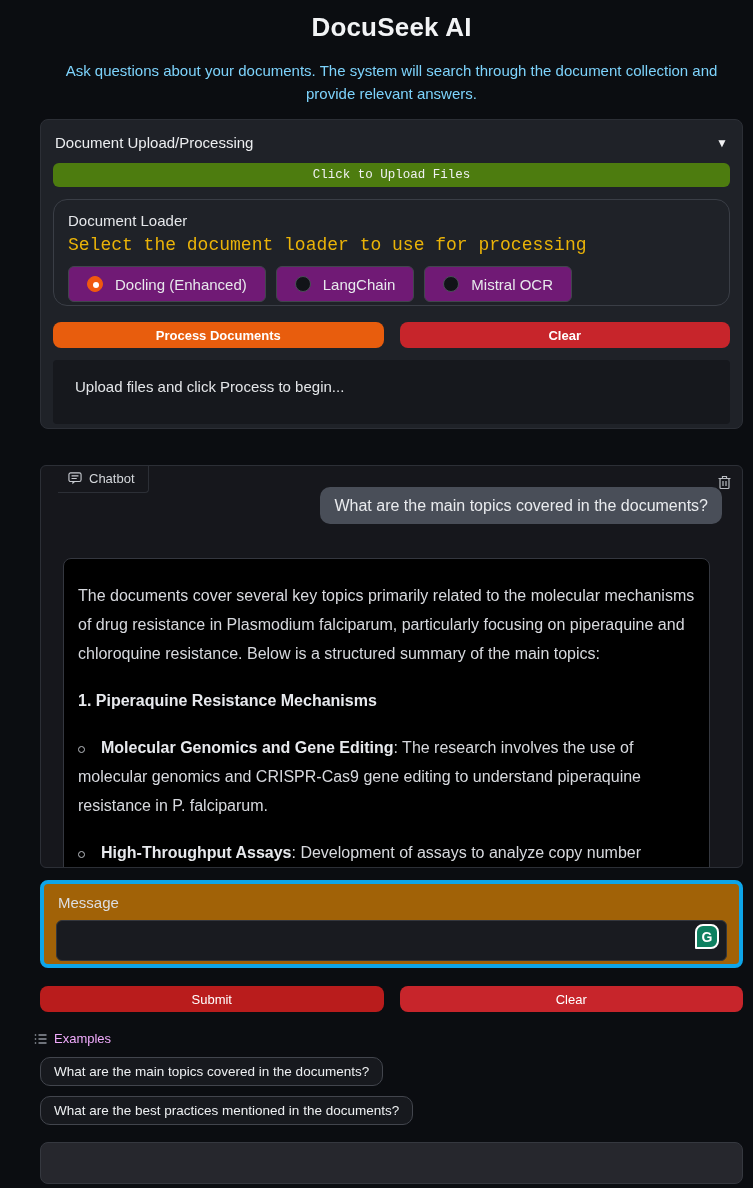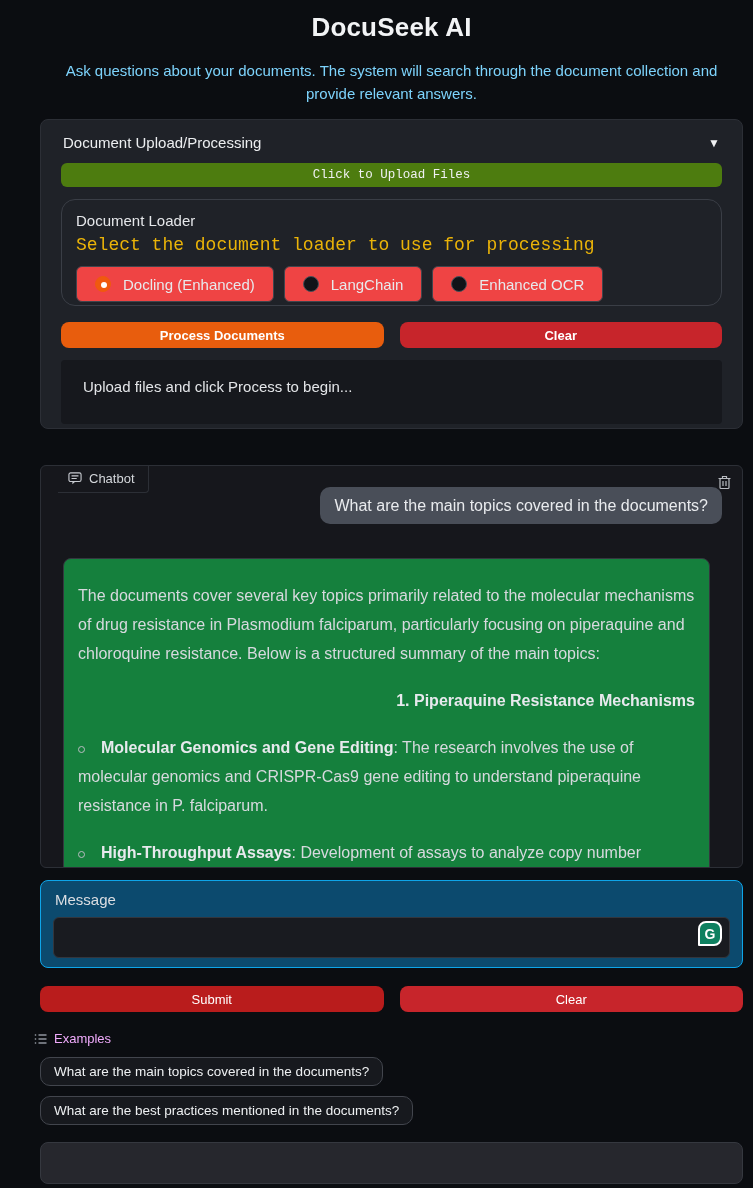--- a/index.html
+++ b/index.html
@@ -9,56 +9,56 @@
     background:#0b0d11;
     font-family:"Liberation Sans", sans-serif;
     color:#e7e9ec;
   }
   .wrap { padding:8px 10px 0 40px; }
 
   .app-title { text-align:center; font-size:26px; font-weight:700; color:#f2f3f5; margin:4px 0 0; letter-spacing:.2px; }
   .app-desc { margin:16px auto 0; max-width:688px; text-align:center; font-size:15px; line-height:23px; color:#7dd3fc; }
 
   
-  .panel { margin-top:14px; background:#1f2228; border:1px solid #2c2f36; border-radius:8px; padding:10px 20px 0; height:310px; }
+  .panel { margin-top:14px; background:#1f2228; border:1px solid #2c2f36; border-radius:8px; padding:10px 12px 0; height:310px; }
   .panel-head { display:flex; align-items:center; justify-content:space-between; padding:4px 2px; cursor:pointer; }
   .panel-title { font-size:15px; color:#eceef0; }
   .tri { font-size:12px; color:#f0f1f3; }
   .upload-btn { display:block; width:100%; height:24px; margin-top:8px; background:#4d7c0f; border:none; border-radius:6px;
     color:#f0f1f3; font-size:12.5px; font-family:Liberation Mono, monospace; cursor:pointer; }
   .loader-box { margin-top:12px; border:1px solid #3a3e46; border-radius:14px; padding:12px 14px; height:107px; }
   .loader-label { font-size:15px; color:#e5e7ea; }
   .loader-info { font-size:18px; color:#eab308; margin-top:6px;font-family:Liberation Mono, monospace; }
   .radio-row { display:flex; gap:10px; margin-top:11px; }
-  .radio-opt { display:flex; align-items:center; gap:12px; padding:0 18px; height:36px; background:#ef4444;
+  .radio-opt { display:flex; align-items:center; gap:12px; padding:0 18px; height:36px; background:#701a75;
     border:1px solid #41454d; border-radius:6px; font-size:15px; color:#e7e9ec; cursor:pointer; }
   .rdot { width:16px; height:16px; border-radius:50%; background:#111318; border:1px solid #4b4f58; position:relative; flex:none; }
   .radio-opt.selected .rdot { background:#f0590f; border-color:#f0590f; }
   .radio-opt.selected .rdot::after { content:""; position:absolute; left:5px; top:5px; width:6px; height:6px; border-radius:50%; background:#fff; }
   .btn-row { display:flex; gap:16px; margin-top:16px; }
   .btn { flex:1; height:26px; border:none; border-radius:8px; font-size:13px; font-weight:600; color:#fff; font-family:inherit; cursor:pointer; }
   .btn.orange { background:#e85d0d; }
   .btn.red { background:#c7252b; }
   .status-box { margin-top:12px; background:#16181d; border-radius:4px; height:64px; padding:18px 22px; font-size:15px; color:#e3e5e8; }
 
   
   .chat-panel { position:relative; margin-top:36px; background:#16171c; border:1px solid #2c2f36; border-radius:6px; height:403px; overflow:hidden; }
   .chat-tab { position:absolute; top:0; left:17px; display:flex; align-items:center; gap:7px; padding:5px 13px 6px 10px;
     border-right:1px solid #2c2f36; border-bottom:1px solid #2c2f36; border-radius:5px 0 4px 0; font-size:13px; color:#d4d7db; }
   .trash-btn { position:absolute; top:6px; right:8px; background:none; border:none; padding:2px; cursor:pointer; line-height:0; }
   .user-bubble { width:fit-content; max-width:560px; margin:21px 20px 0 auto; background:#494e58; color:#e9ebee;
     font-size:16px; line-height:21px; padding:8px 14px; border-radius:10px; }
-  .bot-box { margin:34px 32px 0 22px; background:#15803d; border:1px solid #34373f; border-radius:8px;
+  .bot-box { margin:34px 32px 0 22px; background:#000000; border:1px solid #34373f; border-radius:8px;
     padding:6px 14px 24px; font-size:16px; line-height:29px; color:#d7d9de; }
   .bot-box p { margin:16px 0 0; }
-  .bot-box .bold { font-weight:700; color:#e7e9ed;text-align:right; }
+  .bot-box .bold { font-weight:700; color:#e7e9ed; }
   .bcirc { display:inline-block; width:7px; height:7px; border:1.5px solid #b9bcc2; border-radius:50%; margin-right:16px; }
 
   
-  .msg-panel { margin-top:12px; background:#0c4a6e; border:1px solid #0ea5e9; border-radius:8px; padding:10px 12px; height:88px; }
+  .msg-panel { margin-top:12px; background:#a16207; border:4px solid #0ea5e9; border-radius:8px; padding:10px 12px; height:88px; }
   .msg-label { font-size:15px; color:#dcdee2; padding-left:2px; }
   .msg-area { position:relative; margin-top:9px; }
   .msg-input { width:100%; height:41px; background:#191b20; border:1px solid #33363d; border-radius:6px; resize:none;
     padding:8px 44px 8px 10px; color:#e5e7ea; font-size:15px; font-family:inherit; }
   .grammarly { position:absolute; top:4px; right:8px; width:24px; height:25px; background:#0e8060; border:2px solid #fff;
     border-radius:8px 8px 8px 1px; display:flex; align-items:center; justify-content:center;
     color:#fff; font-size:14px; font-weight:700; cursor:pointer; }
 
   .submit-row { display:flex; gap:16px; margin-top:18px; }
   .btn.navy { background:#b91c1c; font-weight:400; }
@@ -97,21 +97,21 @@
         <div class="radio-opt selected">
           <span class="rdot"></span>
           <span>Docling (Enhanced)</span>
         </div>
         <div class="radio-opt">
           <span class="rdot"></span>
           <span>LangChain</span>
         </div>
         <div class="radio-opt">
           <span class="rdot"></span>
-          <span>Enhanced OCR</span>
+          <span>Mistral OCR</span>
         </div>
       </div>
     </div>
 
     <div class="btn-row">
       <button class="btn orange">Process Documents</button>
       <button class="btn red">Clear</button>
     </div>
 
     <div class="status-box">Upload files and click Process to begin...</div>

